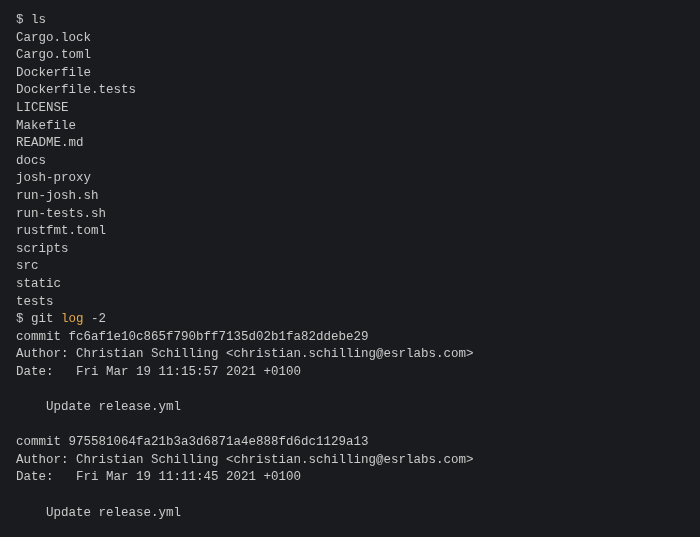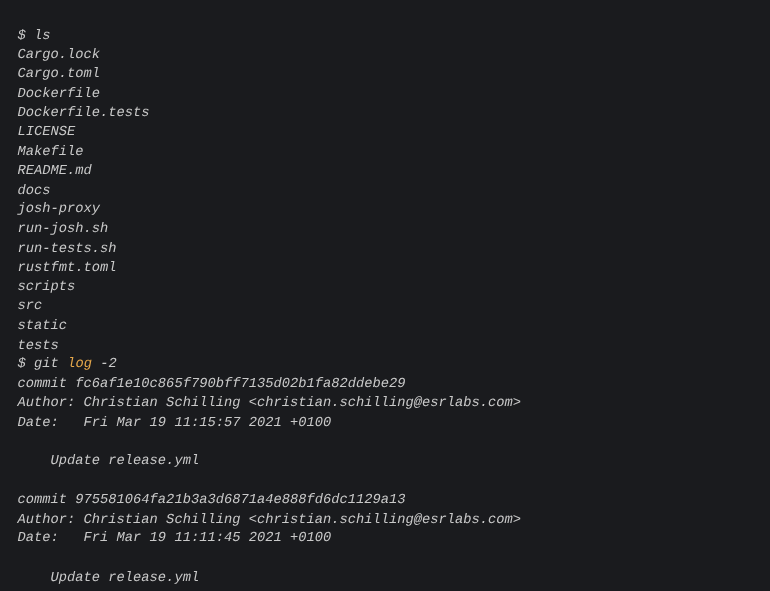--- a/index.html
+++ b/index.html
@@ -7,27 +7,26 @@
     padding: 0;
     width: 700px;
     height: 537px;
     background: #1a1b1e;
     overflow: hidden;
   }
   .terminal {
     box-sizing: border-box;
     width: 700px;
     height: 537px;
-    padding: 24px 16px;
+    padding: 12px 16px;
     font-family: "SFMono-Regular", Consolas, "Liberation Mono", Menlo, monospace;
     font-size: 12.5px;
     line-height: 17.6px;
     color: #c9c9c9;
     white-space: pre;
-    font-style: italic;
   }
   .prompt {
     color: #c9c9c9;
   }
   .kw {
     color: #e6a84b;
   }
 </style>
 </head>
 <body>

